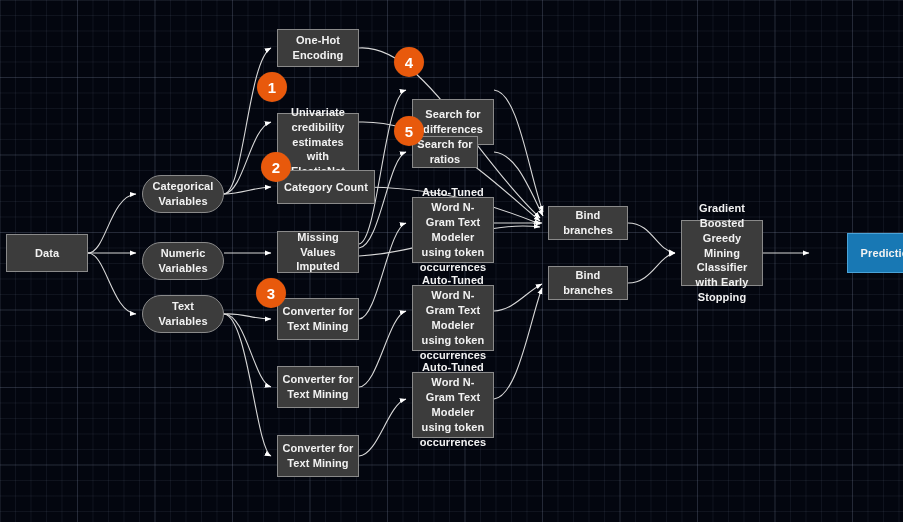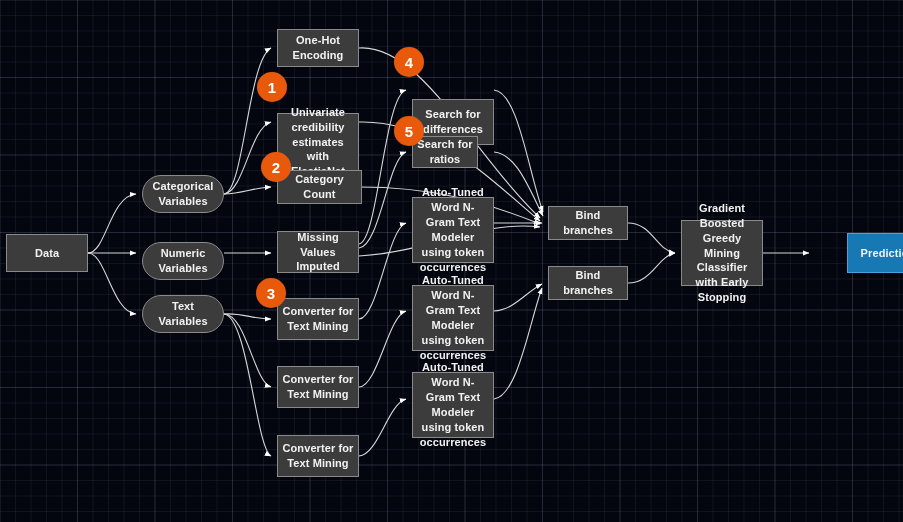--- a/index.html
+++ b/index.html
@@ -136,21 +136,21 @@
   <div class="node rounded" style="left:142px;top:175px;width:82px;height:38px;">Categorical Variables</div>
 
   <div class="node rounded" style="left:142px;top:242px;width:82px;height:38px;">Numeric Variables</div>
 
   <div class="node rounded" style="left:142px;top:295px;width:82px;height:38px;">Text Variables</div>
 
   <div class="node" style="left:277px;top:29px;width:82px;height:38px;">One-Hot Encoding</div>
 
   <div class="node" style="left:277px;top:93px;width:82px;height:58px;margin-top:20px;">Univariate credibility estimates with ElasticNet</div>
 
-  <div class="node" style="left:277px;top:170px;width:85px;height:34px;">Category Count</div>
+  <div class="node" style="left:277px;top:170px;width:98px;height:34px;">Category Count</div>
 
   <div class="node" style="left:277px;top:231px;width:82px;height:42px;">Missing Values Imputed</div>
 
   <div class="node" style="left:277px;top:298px;width:82px;height:42px;">Converter for Text Mining</div>
 
   <div class="node" style="left:277px;top:366px;width:82px;height:42px;">Converter for Text Mining</div>
 
   <div class="node" style="left:277px;top:435px;width:82px;height:42px;">Converter for Text Mining</div>
 
   <div class="node" style="left:412px;top:67px;width:82px;height:46px;margin-top:32px;">Search for differences</div>

